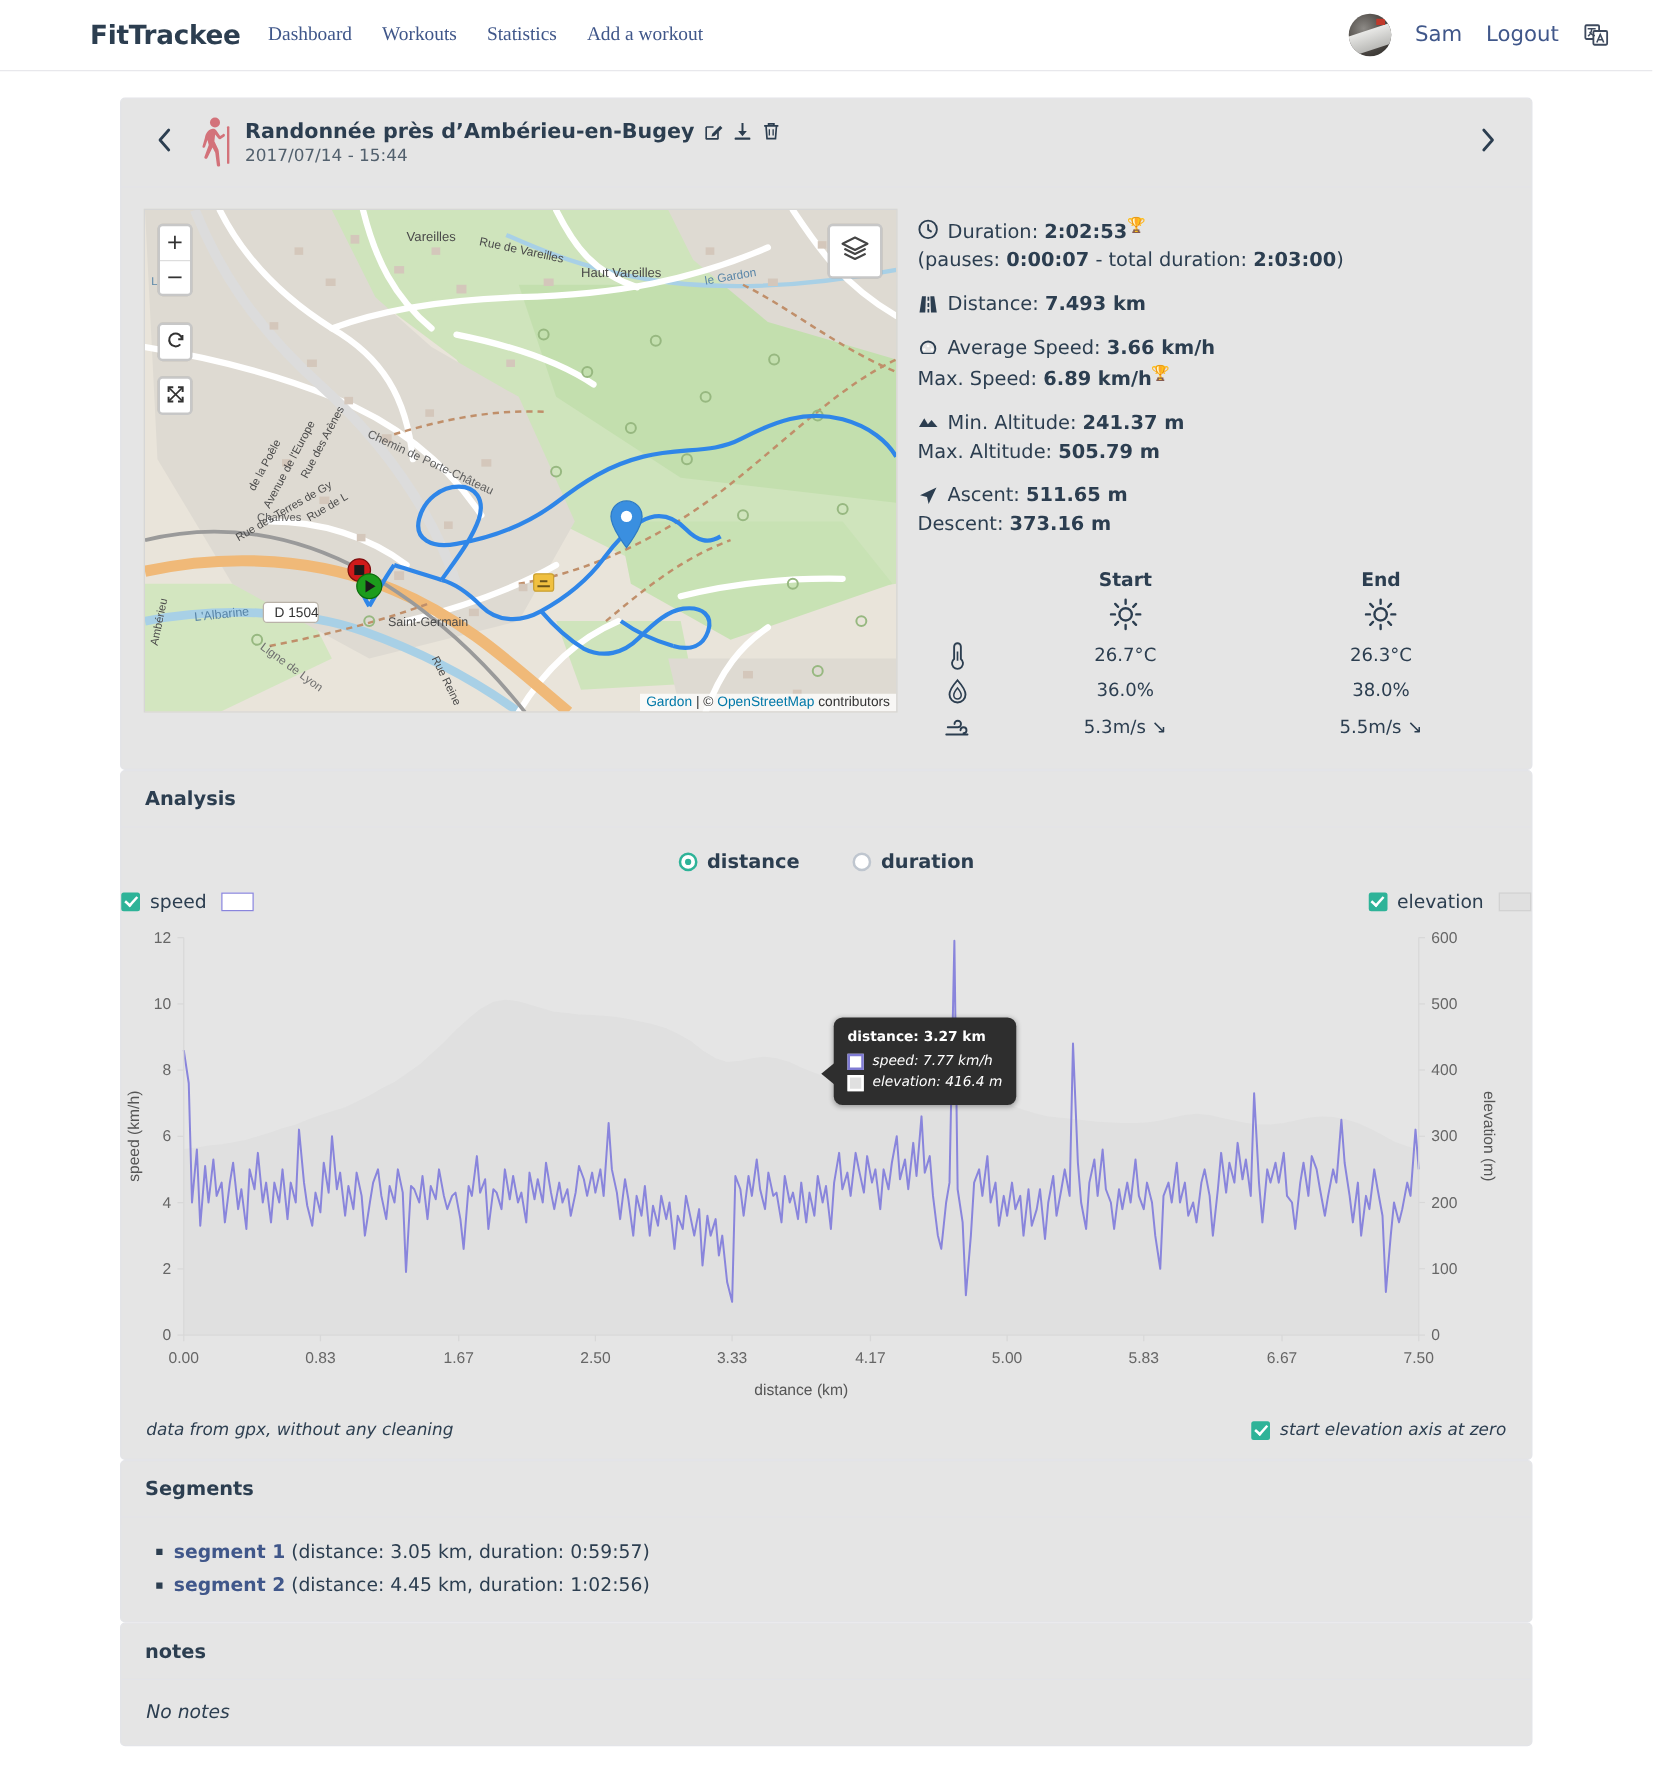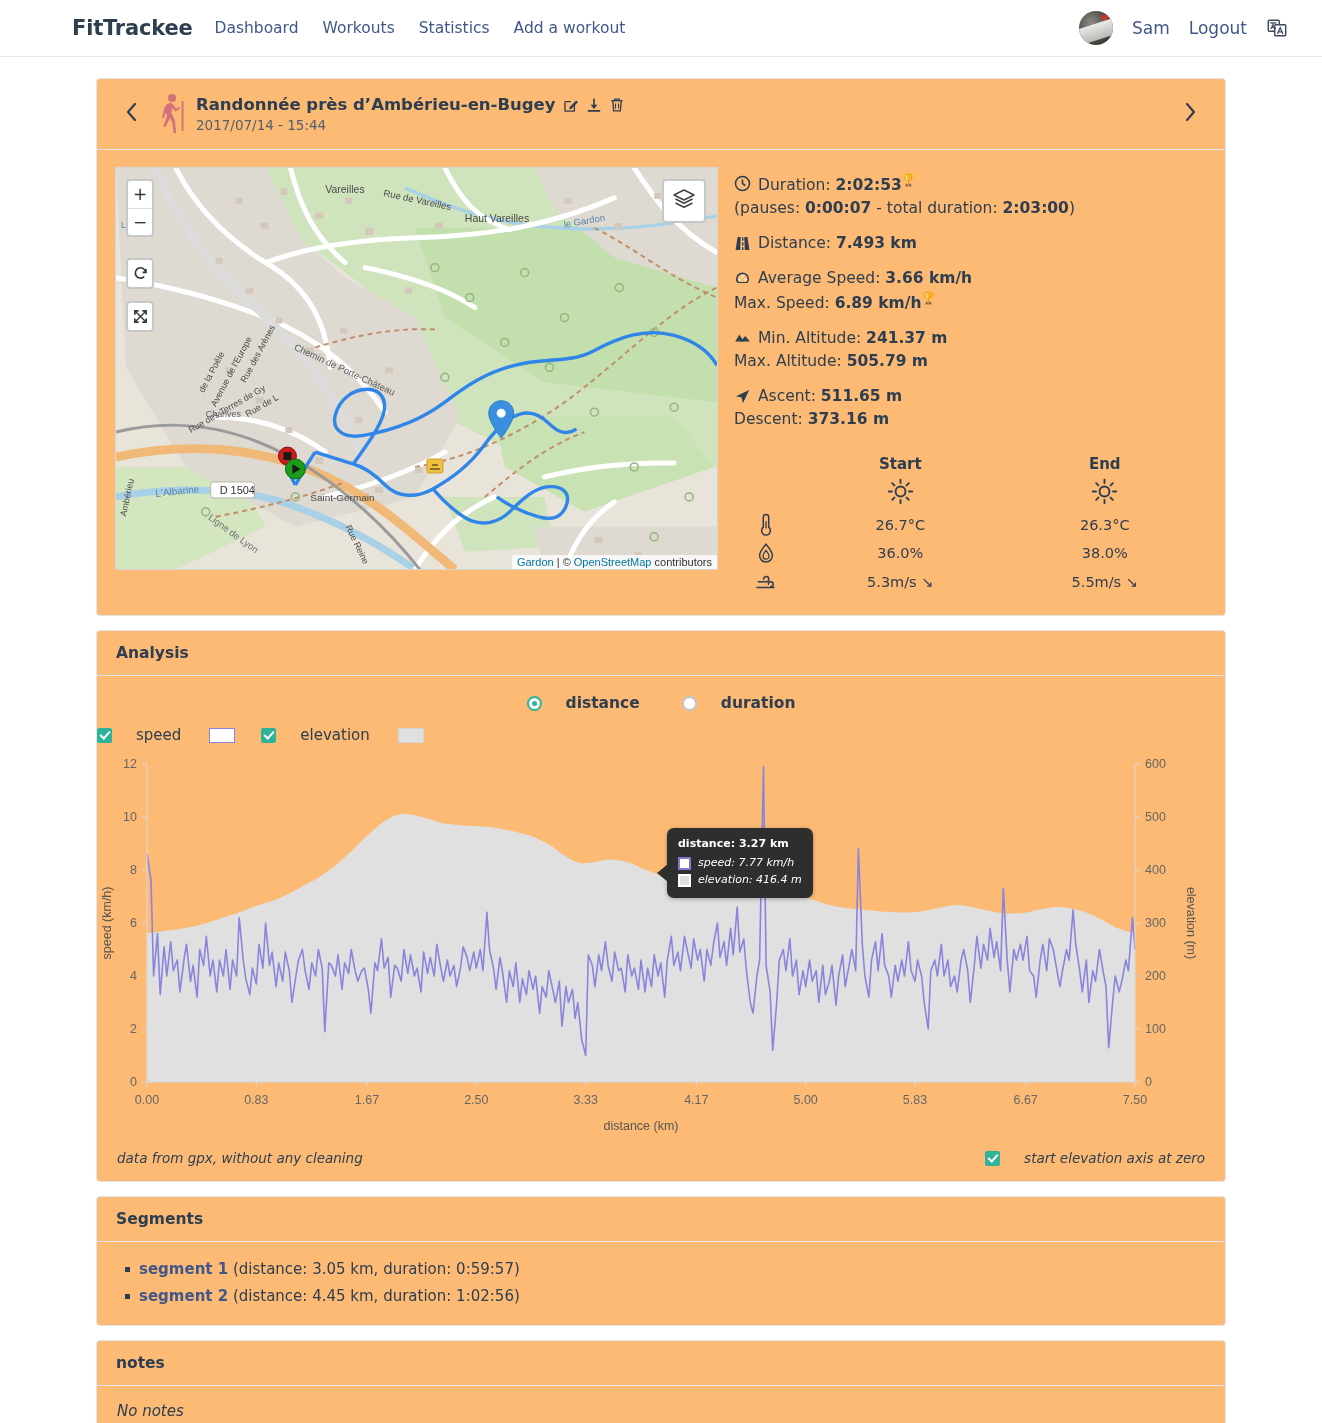--- a/index.html
+++ b/index.html
@@ -18,21 +18,21 @@
   .navbar {
     height: 57px;
     border-bottom: 1px solid #e8e8ec;
     display: flex; align-items: center;
     padding: 0 34px 0 72px;
   }
   .brand {
     font-size: 21px; font-weight: 700; color: #2c3e50;
     letter-spacing: -0.2px; margin-right: 22px;
   }
-  .nav-links { display: flex; align-items: center; gap: 24px; }
+  .nav-links { display: flex; align-items: center; gap: 24px; font-family: Liberation Serif, serif; }
   .nav-links a { color: #40578a; font-size: 15.5px; }
   .nav-right { margin-left: auto; display: flex; align-items: center; gap: 19px; }
   .avatar {
     width: 34px; height: 34px; border-radius: 50%;
     background: radial-gradient(circle at 35% 35%, #8d8a86 0%, #55514d 45%, #2a2724 100%);
     overflow: hidden; position: relative;
   }
   .avatar::after {
     content:""; position:absolute; left:-6px; top:13px; width:46px; height:16px;
     background: linear-gradient(180deg,#e9e9e7 0%, #b9b9b6 100%);
@@ -41,22 +41,21 @@
   .avatar::before {
     content:""; position:absolute; right:5px; top:4px; width:7px; height:5px;
     background:#c0392b; z-index:3;
   }
   .nav-right a { color:#40578a; font-size:17px; }
   .lang-icon { width: 22px; height: 22px; display:block; }
 
   
   .page { padding: 21px 96px 0 96px; }
   .card {
-    background:#fdba74; border:1px solid #e3e4e8; border-radius:4px;
-    margin-bottom: 14px;
+    background:#e5e5e5; border:1px solid #e3e4e8; border-radius:4px;
   }
   .card-head {
     border-bottom:1px solid #e3e4e8; padding: 13px 19px;
     font-weight:700; font-size:15.5px; color:#2c3e50;
   }
 
   
   .wk-head { display:flex; align-items:center; padding: 14px 18px 14px 18px;
              border-bottom:1px solid #e3e4e8; }
   .chev { color:#2c3e50; font-size:23px; line-height:1; padding:0 10px; cursor:pointer;}
@@ -107,31 +106,31 @@
   .weather { margin-top: 24px; display:grid;
              grid-template-columns: 64px 1fr 1fr; align-items:center; }
   .weather .hcell { text-align:center; font-weight:700; font-size:15px; padding-bottom:2px;}
   .weather .ccell { text-align:center; font-size:14.5px; color:#2c3e50; padding:4px 0; }
   .weather .icell { display:flex; justify-content:center; }
 
   
   .chart-controls { text-align:center; padding-top:18px; }
   .radios { display:flex; justify-content:center; gap:42px; font-weight:700;
             font-size:15.5px; margin-bottom:14px; }
-  .radio-opt, .chk-opt { display:flex; align-items:center; gap:24px; cursor:pointer; }
+  .radio-opt, .chk-opt { display:flex; align-items:center; gap:8px; cursor:pointer; }
   .radio {
     width:15px; height:15px; border-radius:50%; border:2px solid #bfc6cf;
     display:inline-block; position:relative; background:#fff;
   }
   .radio.on { border-color:#2eb398; }
   .radio.on::after {
     content:""; position:absolute; left:3px; top:3px; width:5px; height:5px;
     border-radius:50%; background:#2eb398;
   }
-  .checks { display:flex; justify-content:flex-start; gap:26px; font-size:15px; }
+  .checks { display:flex; justify-content:space-between; gap:26px; font-size:15px; }
   .chk { width:15px; height:15px; border-radius:2px; background:#2eb398;
          position:relative; flex:none; }
   .chk::after {
     content:""; position:absolute; left:4.5px; top:1.5px; width:4px; height:8px;
     border:solid #fff; border-width:0 2px 2px 0; transform:rotate(42deg);
   }
   .swatch { width:26px; height:15px; display:inline-block; margin-left:4px; }
   .sw-speed { background:#fff; border:1px solid #8985dc; }
   .sw-elev { background:#e0e0e0; border:1px solid #d2d2d2; }
 

